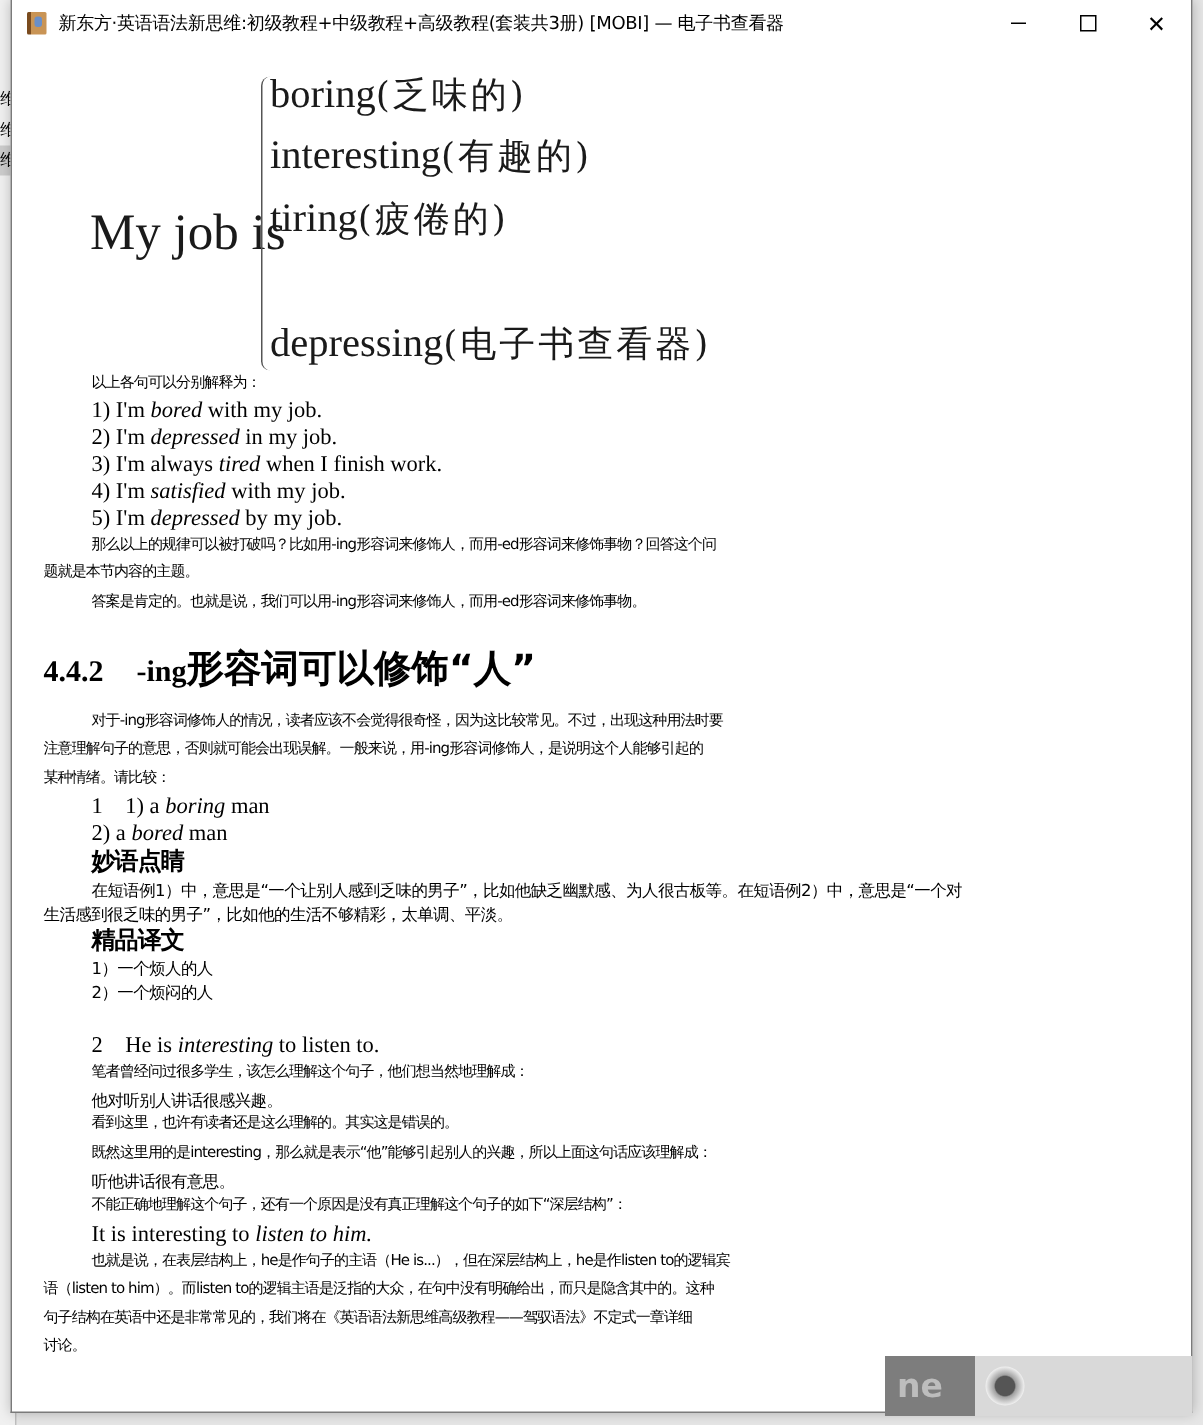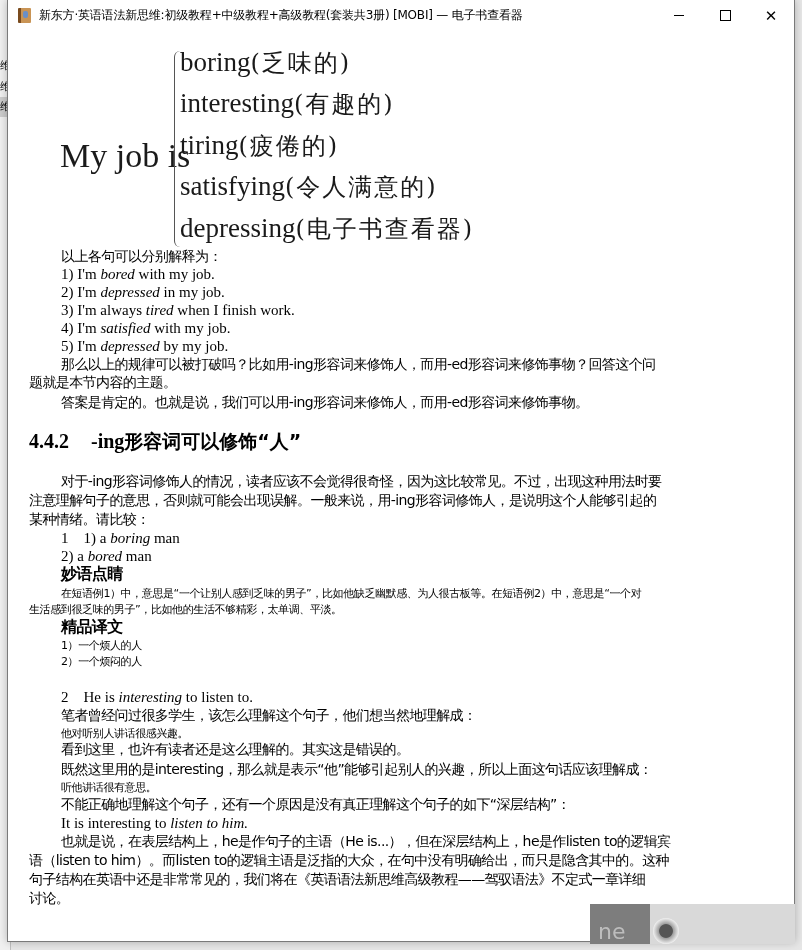--- a/index.html
+++ b/index.html
@@ -65,38 +65,38 @@
   .fig-brace::after {
     content: ""; position: absolute; left: -6px; top: 95px; width: 5px; height: 5px;
     border-right: 1.5px solid #555; border-radius: 0 4px 4px 0;
   }
   .fig-opt {
     position: absolute; left: 120px; font-size: 27px; white-space: nowrap;
     font-family: "Liberation Serif", serif; color: #1a1a1a;
   }
   .fig-opt .cn { font-family: "DejaVu Serif", serif; font-size: 24px; letter-spacing: 2px; }
   .p {
-    position: absolute; font-size: 14px; line-height: 18px; white-space: nowrap;
+    position: absolute; font-size: 10px; line-height: 18px; white-space: nowrap;
     font-family: "DejaVu Sans", "Liberation Sans", sans-serif; letter-spacing: -0.6px;
   }
   .en { font-family: "Liberation Serif", serif; font-size: 15px; letter-spacing: 0; }
   .en i { font-style: italic; }
   .small { font-size: 11px; letter-spacing: -0.4px; }
   .bold-h { font-weight: bold; font-size: 16px; }
   .h2 {
     position: absolute; left: 21px; top: 398px; font-size: 20px; font-weight: bold;
     font-family: "Liberation Serif", "DejaVu Serif", serif; white-space: nowrap;
   }
   .h2 .num { margin-right: 22px; }
-  .h2 .cn { font-family: "DejaVu Sans", sans-serif; font-weight: bold; font-size: 19px; }
+  .h2 .cn { font-family: "DejaVu Sans", sans-serif; font-weight: bold; font-size: 25px; }
   .watermark {
     position: absolute; left: 590px; top: 904px; width: 205px; height: 40px;
     background: linear-gradient(90deg, #7d7d7d 0 60px, #d9d9d9 60px 100%);
-    display: flex; align-items: flex-end;
-    font-family: "DejaVu Sans", sans-serif; font-weight: normal; color: #eaeaea;
+    display: flex; align-items: center;
+    font-family: "DejaVu Sans", sans-serif; font-weight: bold; color: #eaeaea;
   }
   .wm-text { font-size: 22px; margin-left: 8px; color: #bdbdbd; }
   .wm-sun {
     width: 26px; height: 26px; border-radius: 50%; margin-left: 28px;
     background: radial-gradient(circle, #555 0 35%, #a0a0a0 40%, #efefef 70%);
   }
 </style>
 </head>
 <body>
 
@@ -123,21 +123,20 @@
     </div>
   </div>
 
   <div class="content">
     <div class="figure">
       <div class="fig-lead">My job is</div>
       <div class="fig-brace"></div>
       <div class="fig-opt" style="top:2px"><span>boring</span><span class="cn">(乏味的)</span></div>
       <div class="fig-opt" style="top:43px"><span>interesting</span><span class="cn">(有趣的)</span></div>
       <div class="fig-opt" style="top:85px"><span>tiring</span><span class="cn">(疲倦的)</span></div>
-      <div class="fig-opt" style="top:126px"><span>satisfying</span><span class="cn">(令人满意的)</span></div>
       <div class="fig-opt" style="top:168px"><span>depressing</span><span class="cn">(电子书查看器)</span></div>
     </div>
 
     <div class="p" style="left:53px; top:216px">以上各句可以分别解释为：</div>
     <div class="p en" style="left:53px; top:234px"><span>1) I'm </span><i>bored</i><span> with my job.</span></div>
     <div class="p en" style="left:53px; top:252px"><span>2) I'm </span><i>depressed</i><span> in my job.</span></div>
     <div class="p en" style="left:53px; top:270px"><span>3) I'm always </span><i>tired</i><span> when I finish work.</span></div>
     <div class="p en" style="left:53px; top:288px"><span>4) I'm </span><i>satisfied</i><span> with my job.</span></div>
     <div class="p en" style="left:53px; top:306px"><span>5) I'm </span><i>depressed</i><span> by my job.</span></div>
 

